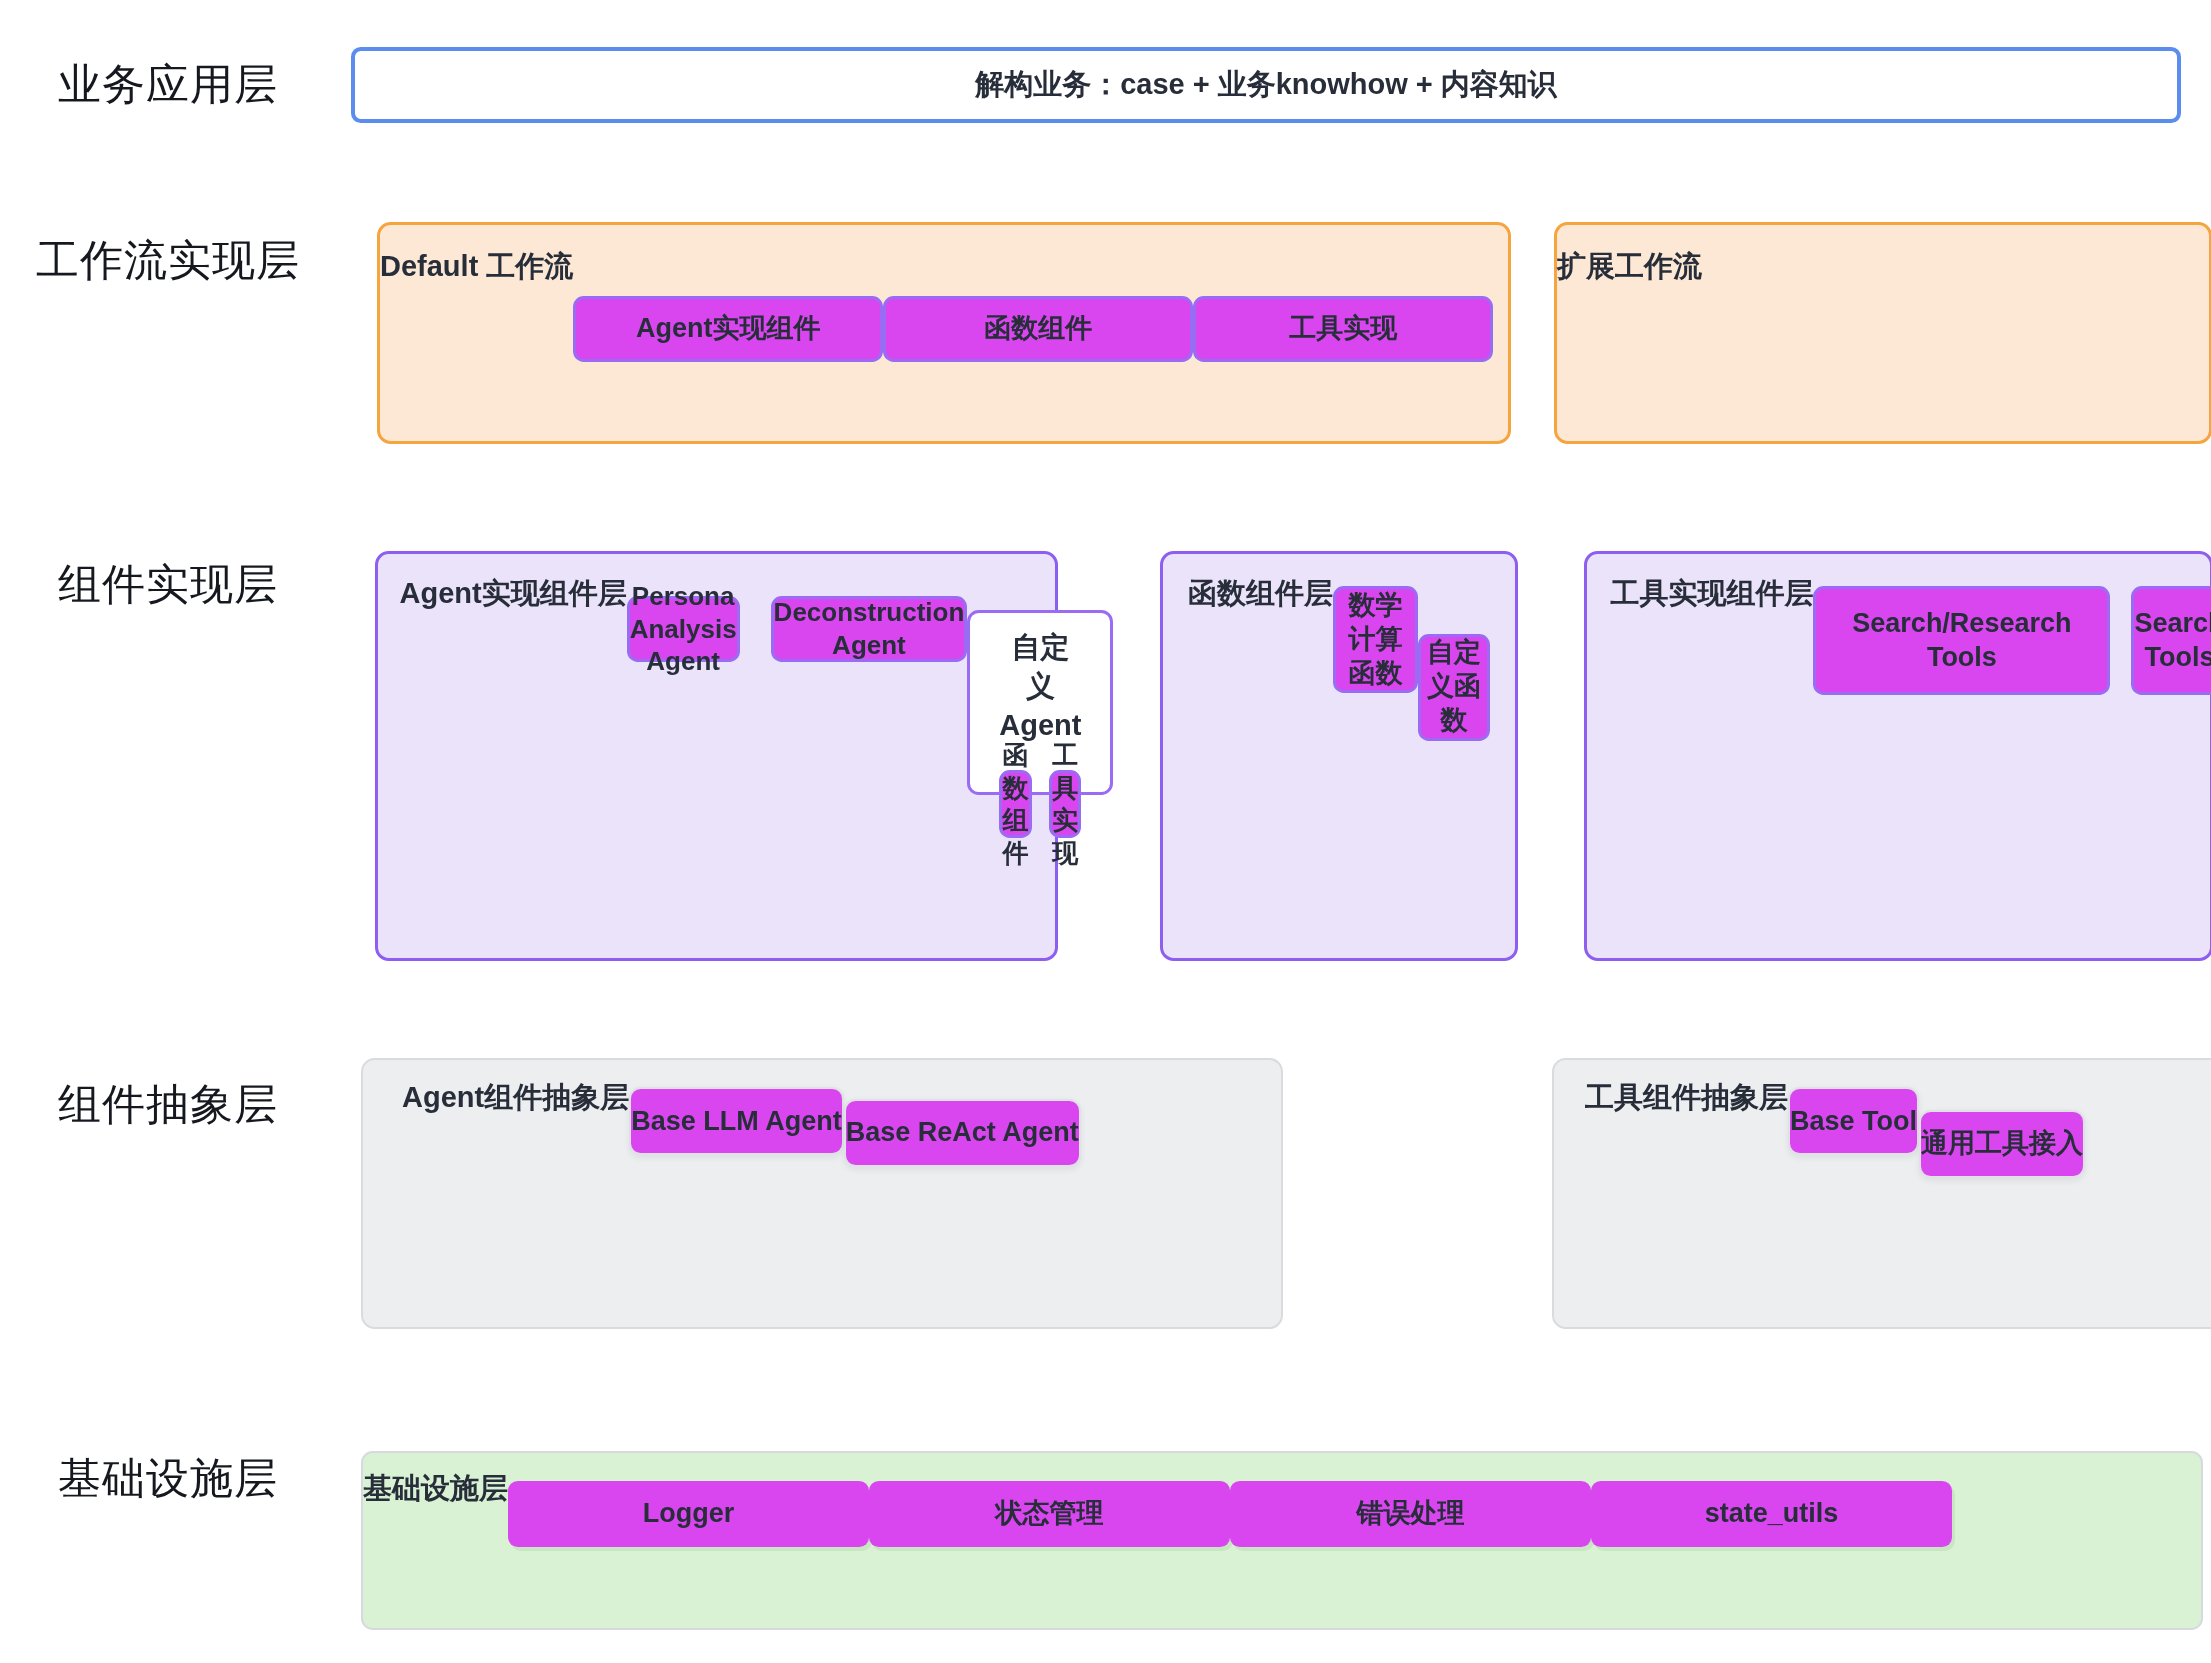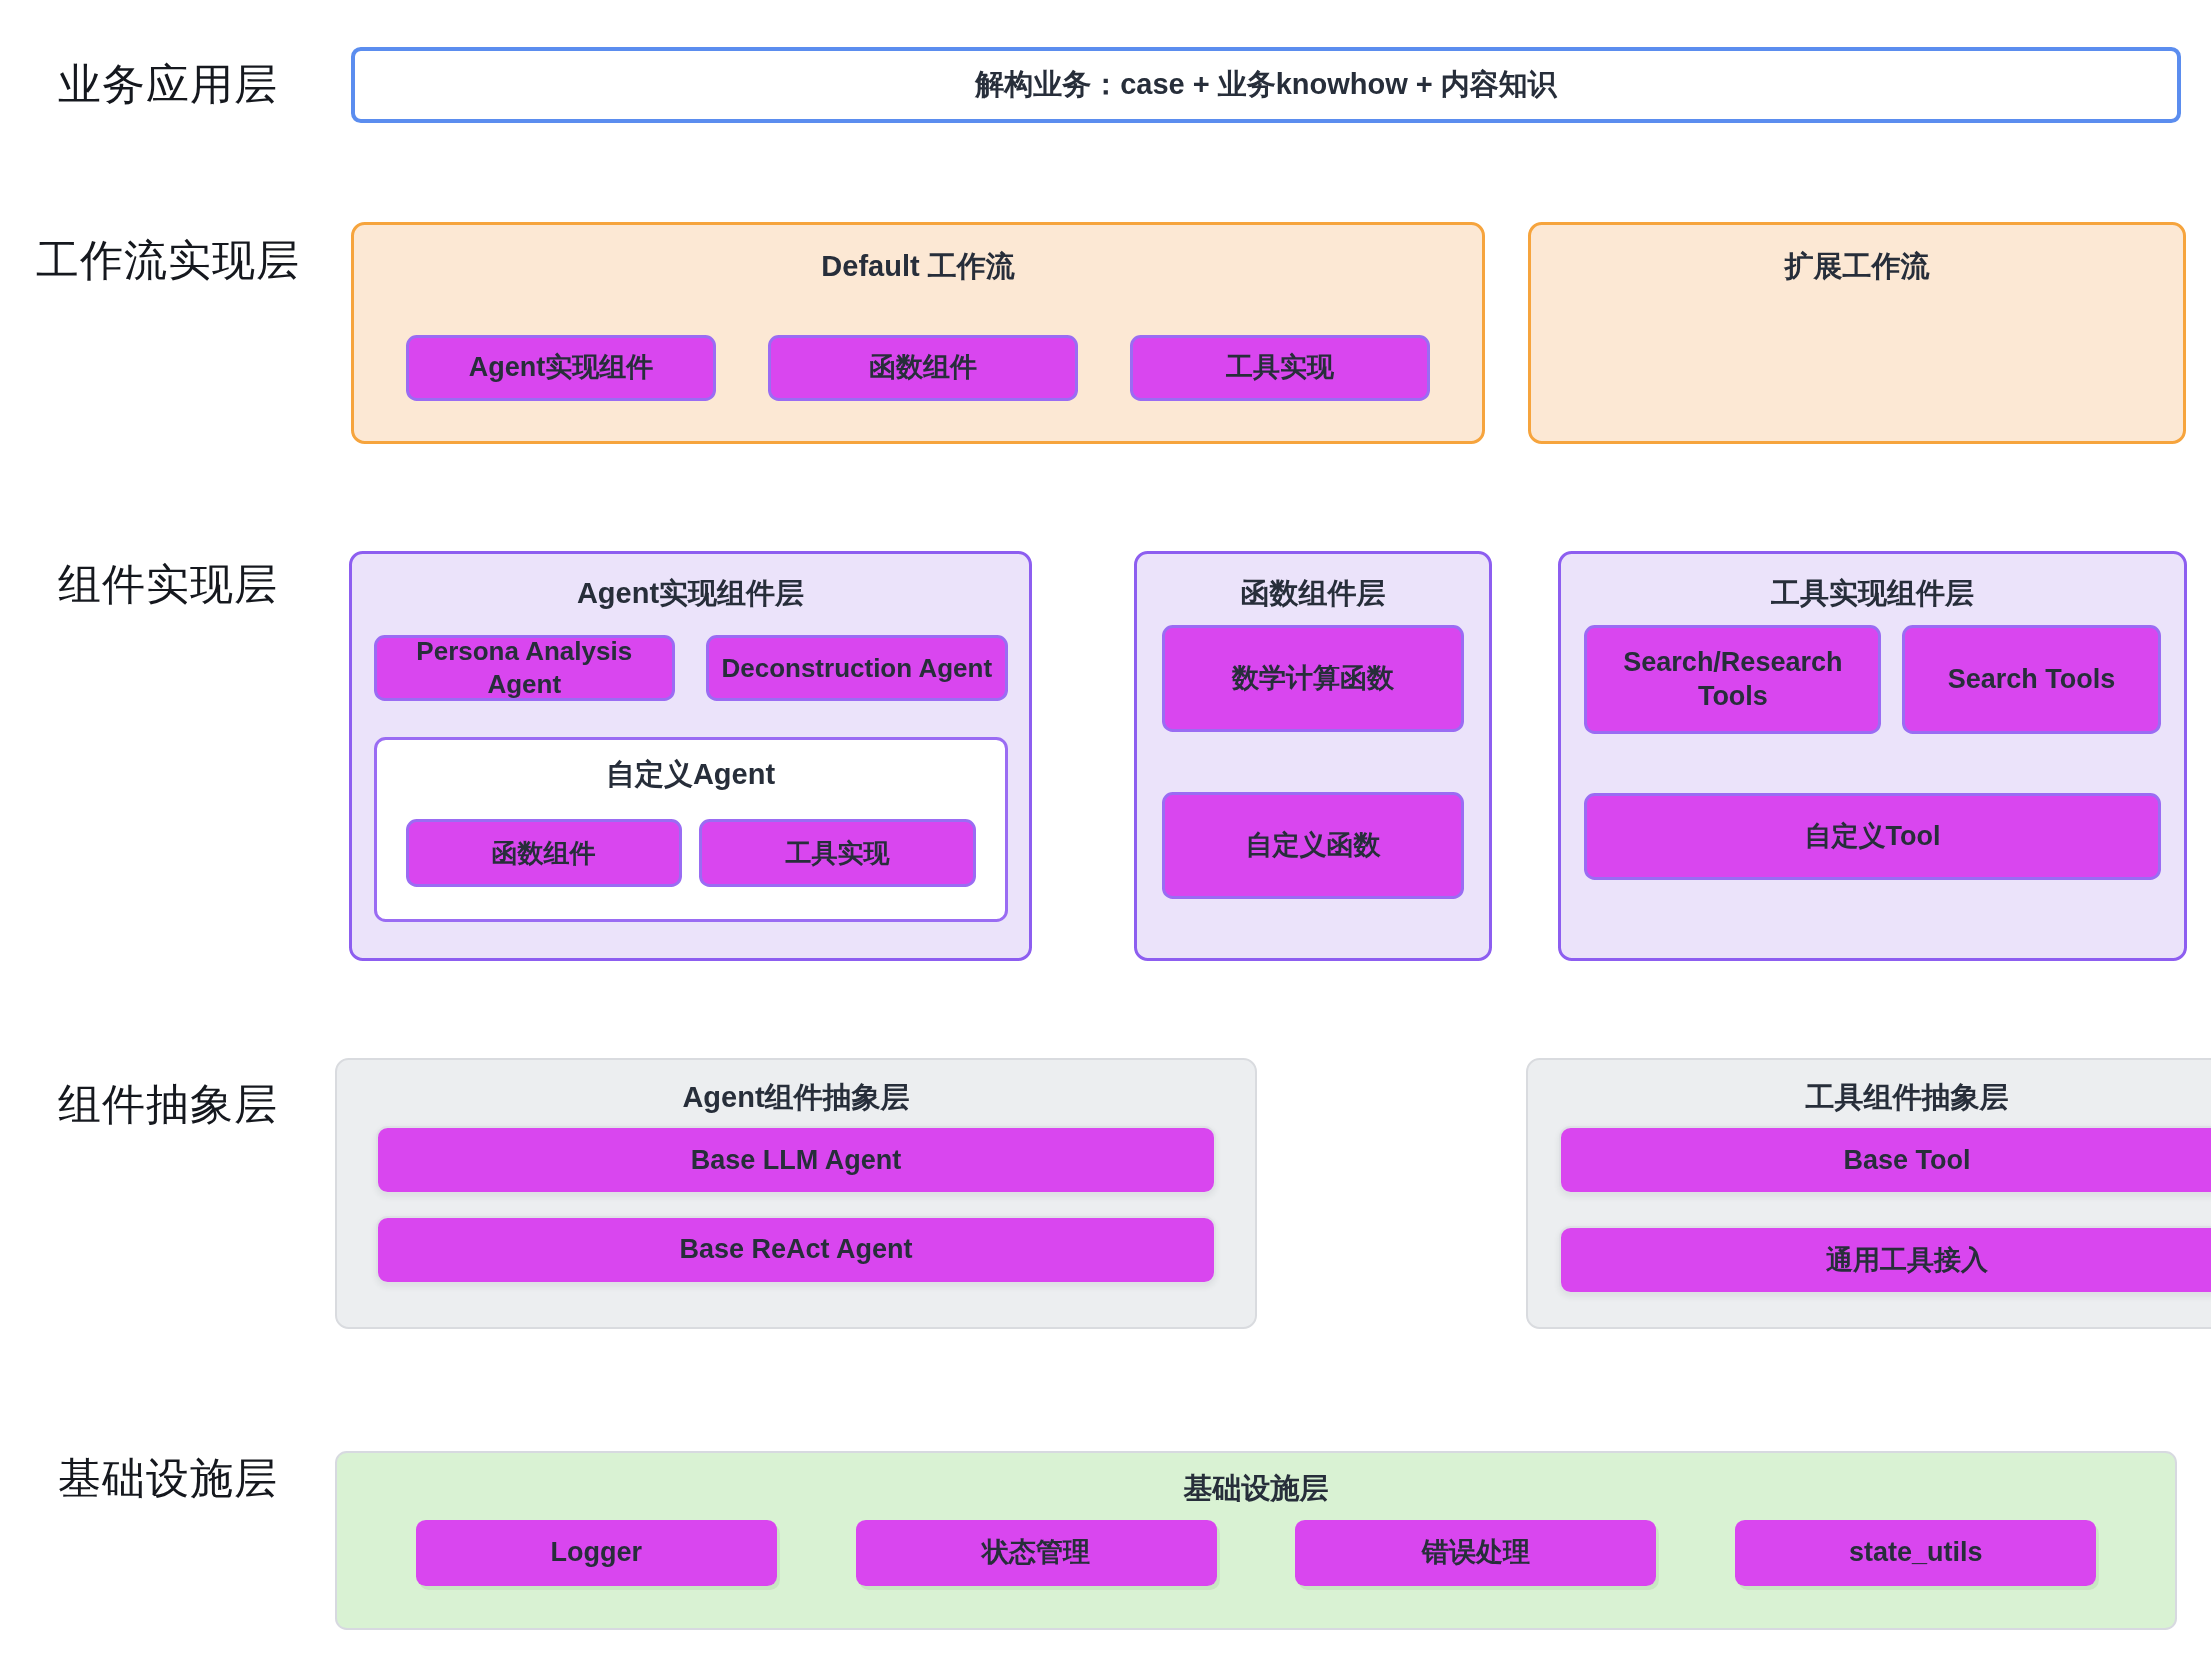--- a/index.html
+++ b/index.html
@@ -24,21 +24,21 @@
   .banner{
     position:absolute;left:351px;top:47px;width:1830px;height:76px;
     box-sizing:border-box;
     border:4.9px solid #5b8def;border-radius:9.8px;background:#ffffff;
     display:flex;align-items:center;justify-content:center;
     font-size:29px;font-weight:700;
   }
   
   .panel{
     position:absolute;box-sizing:border-box;border-radius:13.7px;
-    display:flex;flex-direction:column;
+    display:flex;flex-direction:row;margin-left:26px;
   }
   .panel-title{
     text-align:center;font-size:29px;font-weight:700;line-height:39px;
     flex:0 0 auto;
   }
   .orange{background:#fce8d4;border:3.9px solid #f6a43d;}
   .purple{background:#ebe3fa;border:3.9px solid #8d5ef0;}
   .gray{background:#eceef0;border:2px solid #d9dbdf;}
   .green{background:#d9f2d3;border:2px solid #d7d9e0;border-radius:11.7px;}
   .row{display:flex;align-items:stretch;}

